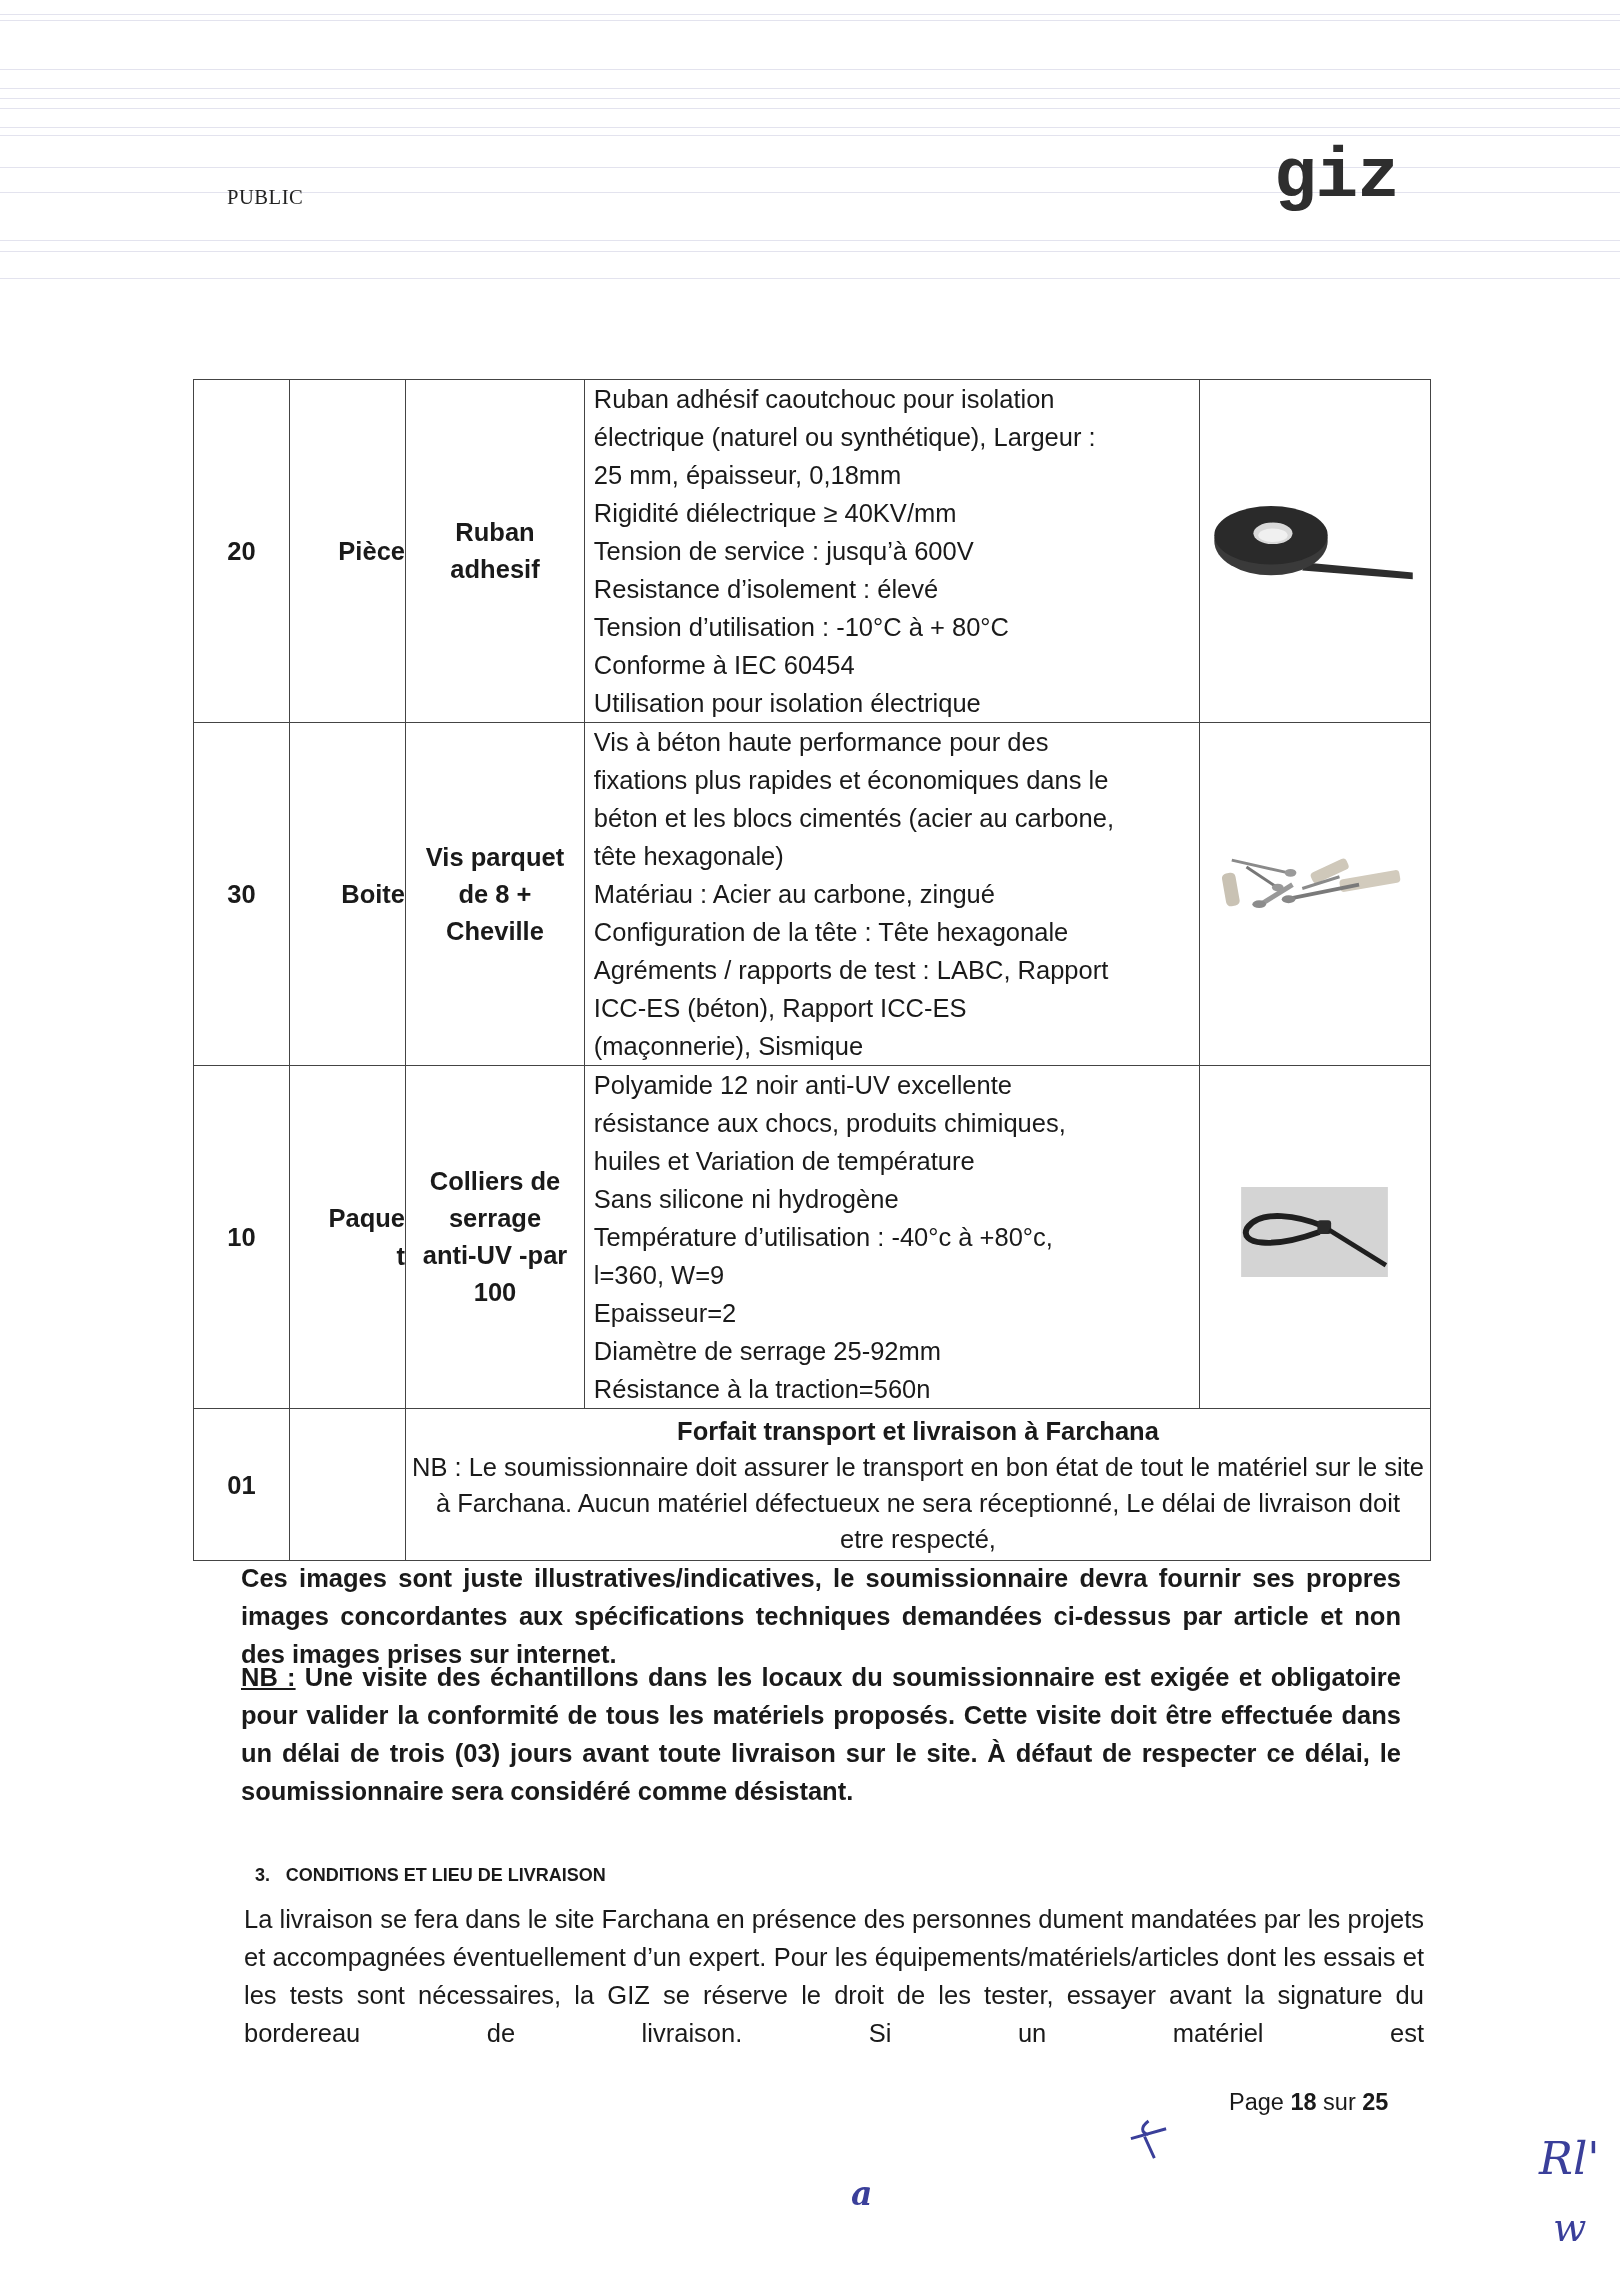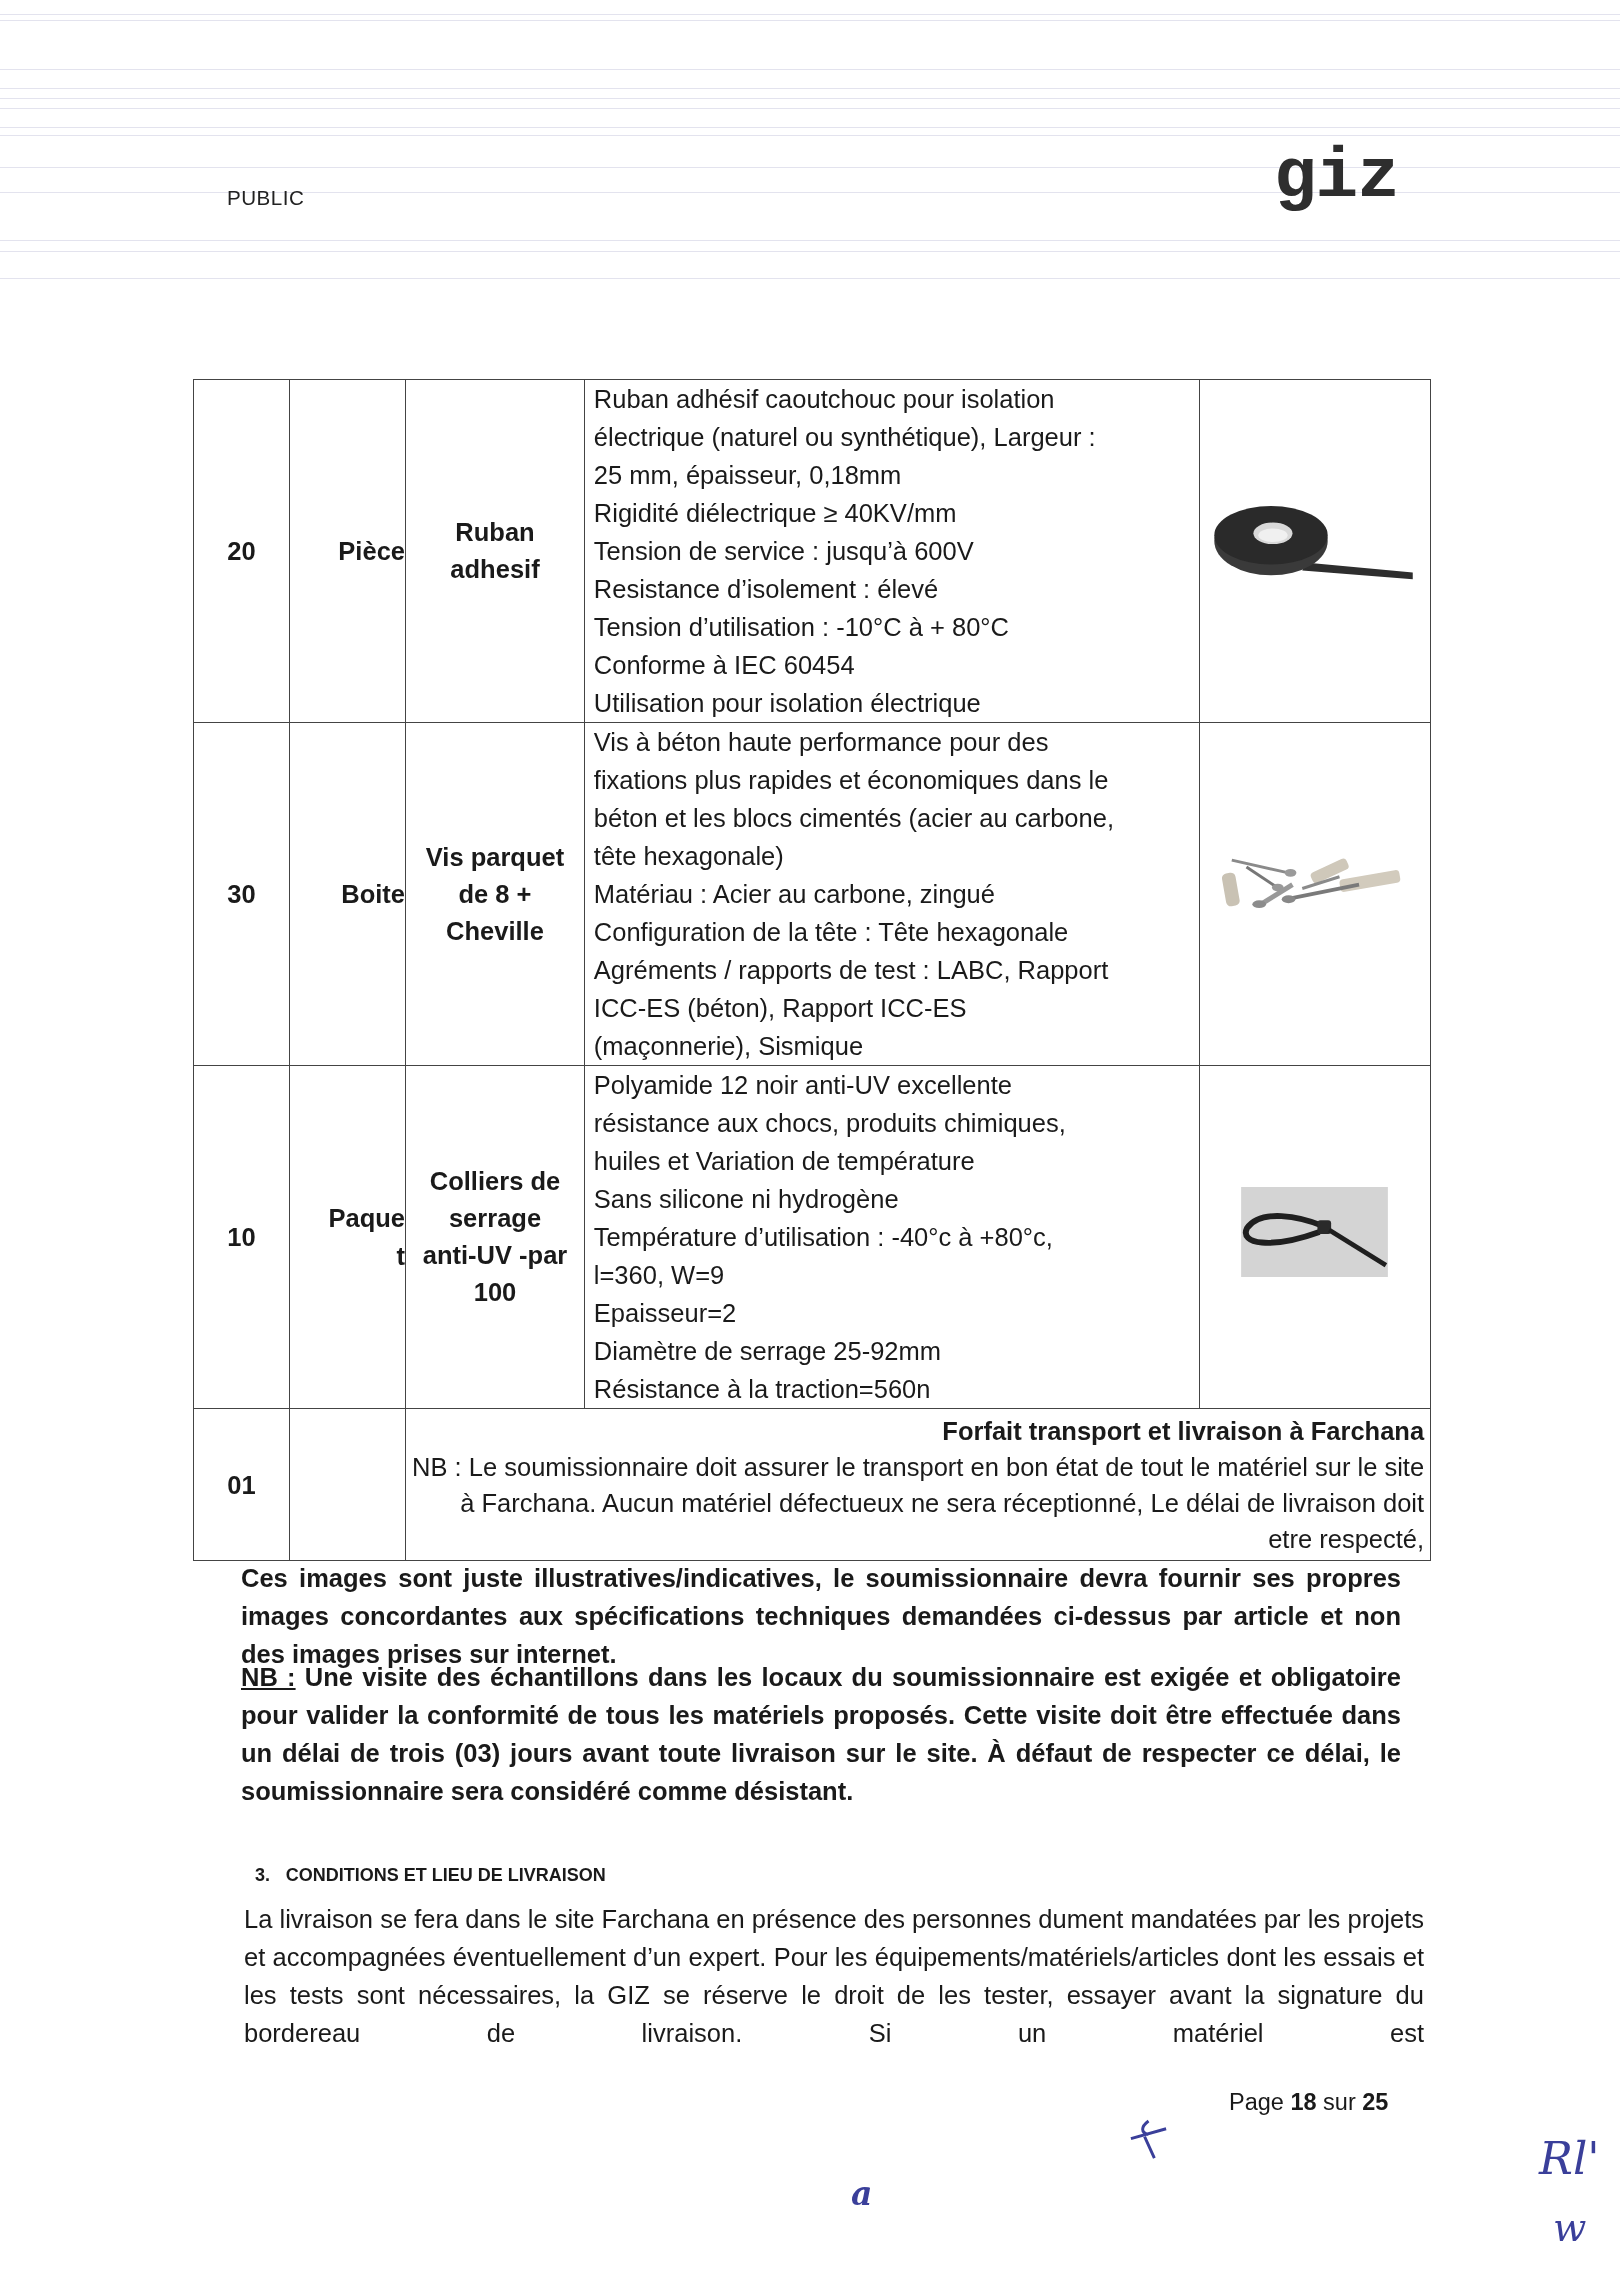--- a/index.html
+++ b/index.html
@@ -7,40 +7,40 @@
     width: 1620px; height: 2291px; position: relative; overflow: hidden;
     background: #ffffff; color: #1a1a1a;
     font-family: "Liberation Sans", sans-serif;
   }
   
   .scanlines { position: absolute; left: 0; top: 0; width: 1620px; height: 294px; pointer-events: none; }
   .scanlines div { position: absolute; left: 0; width: 1620px; height: 1px; background: #e3e3ee; }
 
   .hdr-public {
     position: absolute; left: 227px; top: 186px;
-    font-family: Liberation Sans, sans-serif; font-size: 20.6px; letter-spacing: 0.5px; color: #222;
+    font-family: Liberation Serif, serif; font-size: 20.6px; letter-spacing: 0.5px; color: #222;
   }
   .hdr-logo {
     position: absolute; left: 1274px; top: 137px;
     font-family: Liberation Mono, monospace; font-size: 71px; font-weight: bold; color: #2e2e2e;
     letter-spacing: -1px;
   }
 
   table.spec {
     position: absolute; left: 193px; top: 379px; width: 1238px;
     border-collapse: collapse; table-layout: fixed;
     font-size: 25.5px; line-height: 38px;
   }
   table.spec td { border: 1.5px solid #444; vertical-align: middle; padding: 0; }
   td.c-qty { width: 95px; text-align: center; font-weight: bold; }
   td.c-unit { width: 115px; text-align: right; font-weight: bold; }
   td.c-name { width: 178px; text-align: center; font-weight: bold; line-height: 37px; }
   td.c-desc { width: 599px; padding: 0 5.9px 0 8.8px !important; vertical-align: top; }
   td.c-img { text-align: center; }
-  td.c-merged { text-align: right; line-height: 36px; padding: 2px 5.9px !important; }
+  td.c-merged { text-align: center; line-height: 36px; padding: 2px 5.9px !important; }
   .bold { font-weight: bold; }
   .desc-line { display: block; white-space: nowrap; }
 
   .img-box { display: inline-block; position: relative; }
 
   .notes { position: absolute; left: 231px; width: 1180px; font-size: 25.5px; font-weight: bold; line-height: 38px; text-align: justify; }
   .notes p { margin: 10px; }
   .u { text-decoration: underline; }
 
   .sec-title { position: absolute; left: 255px; top: 1865px; font-size: 18px; font-weight: bold; }

